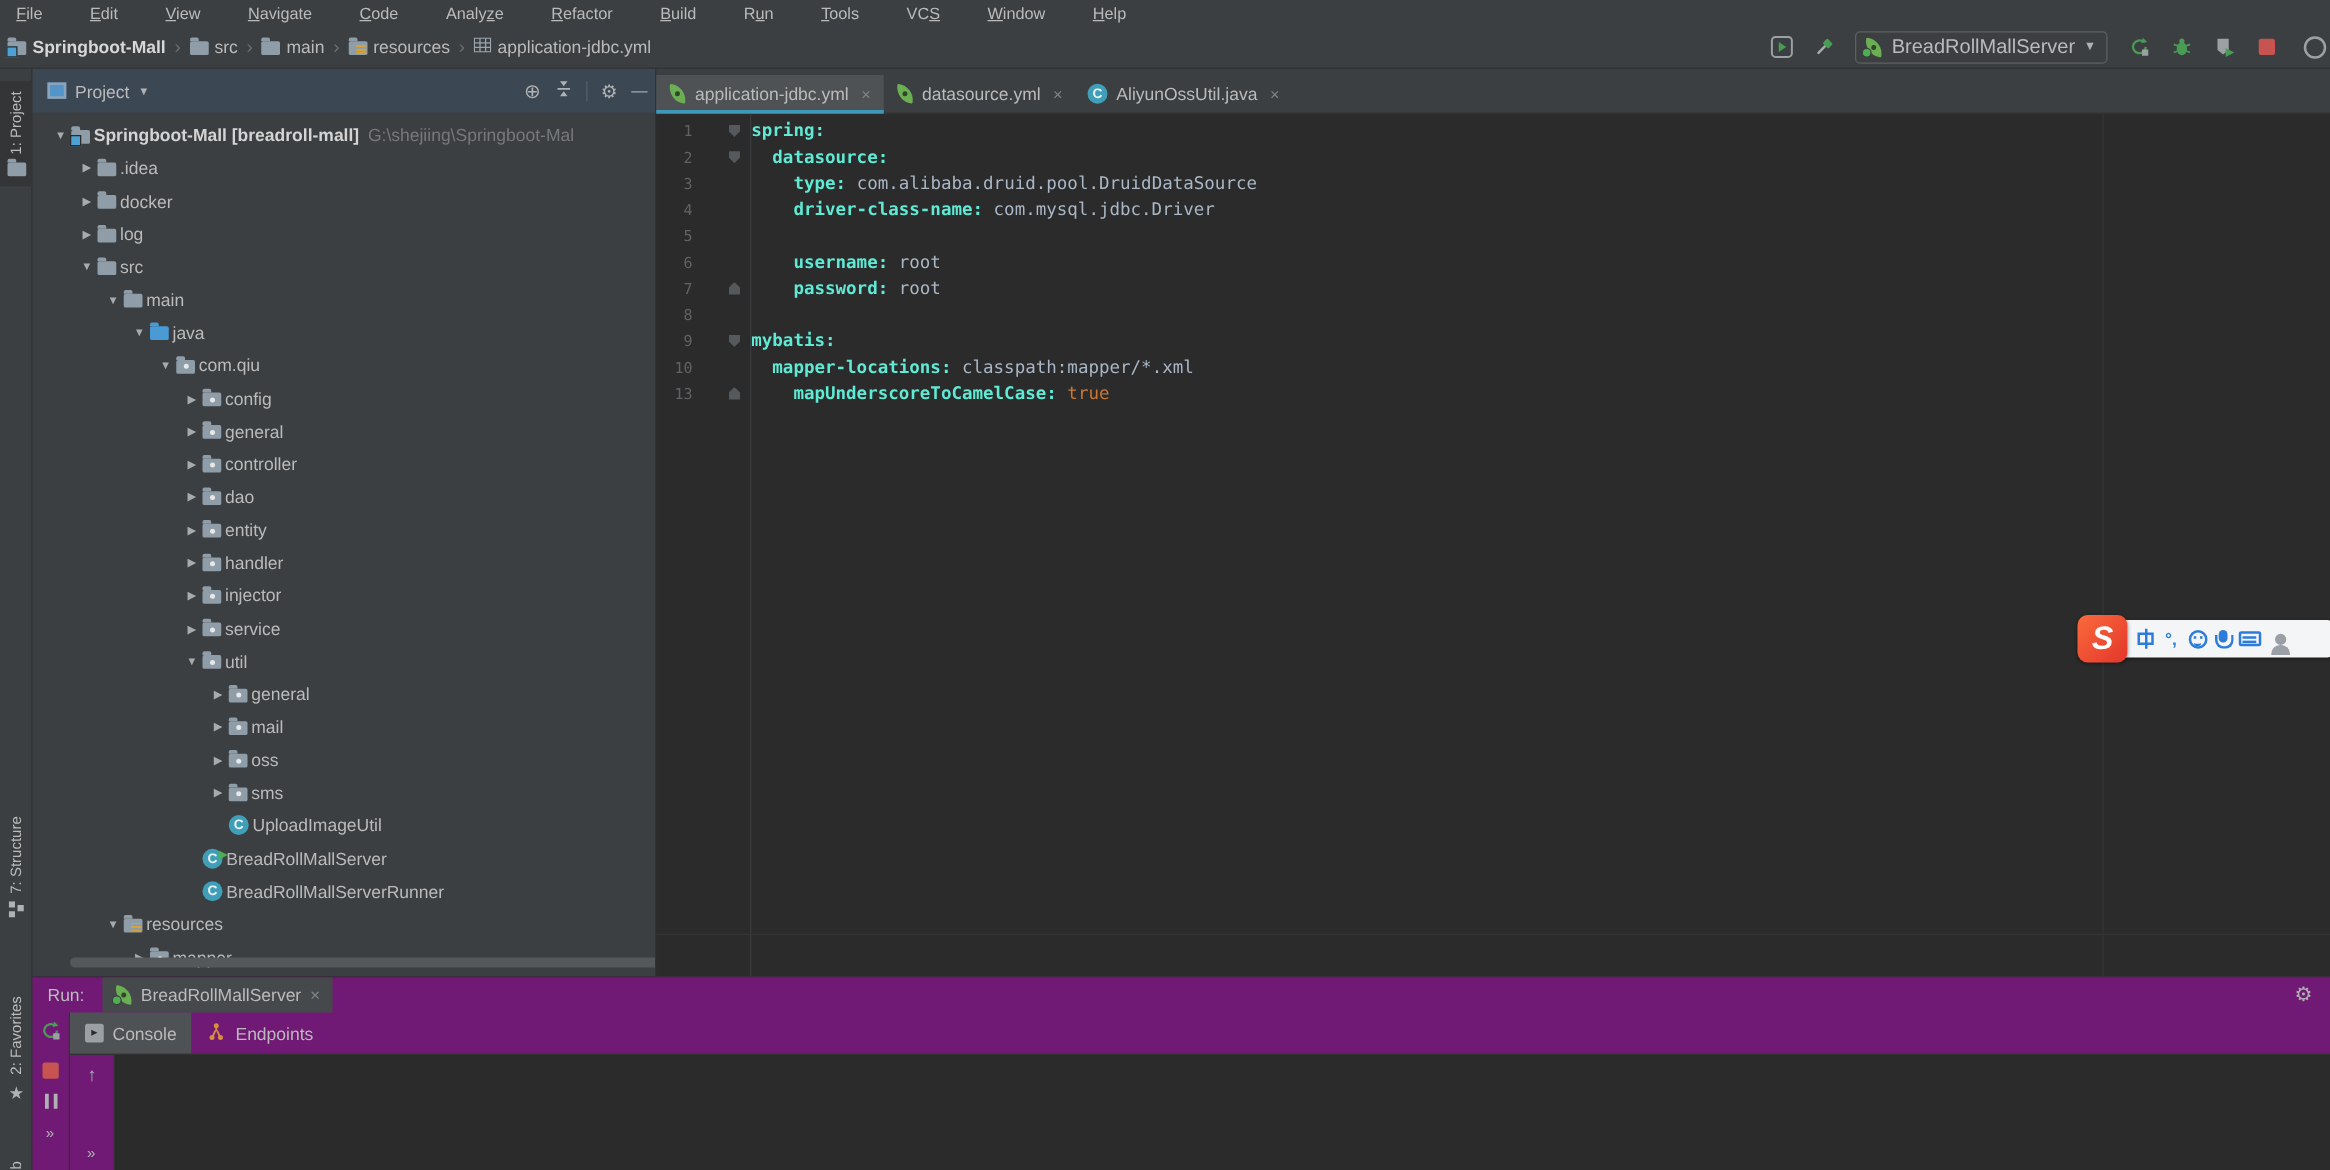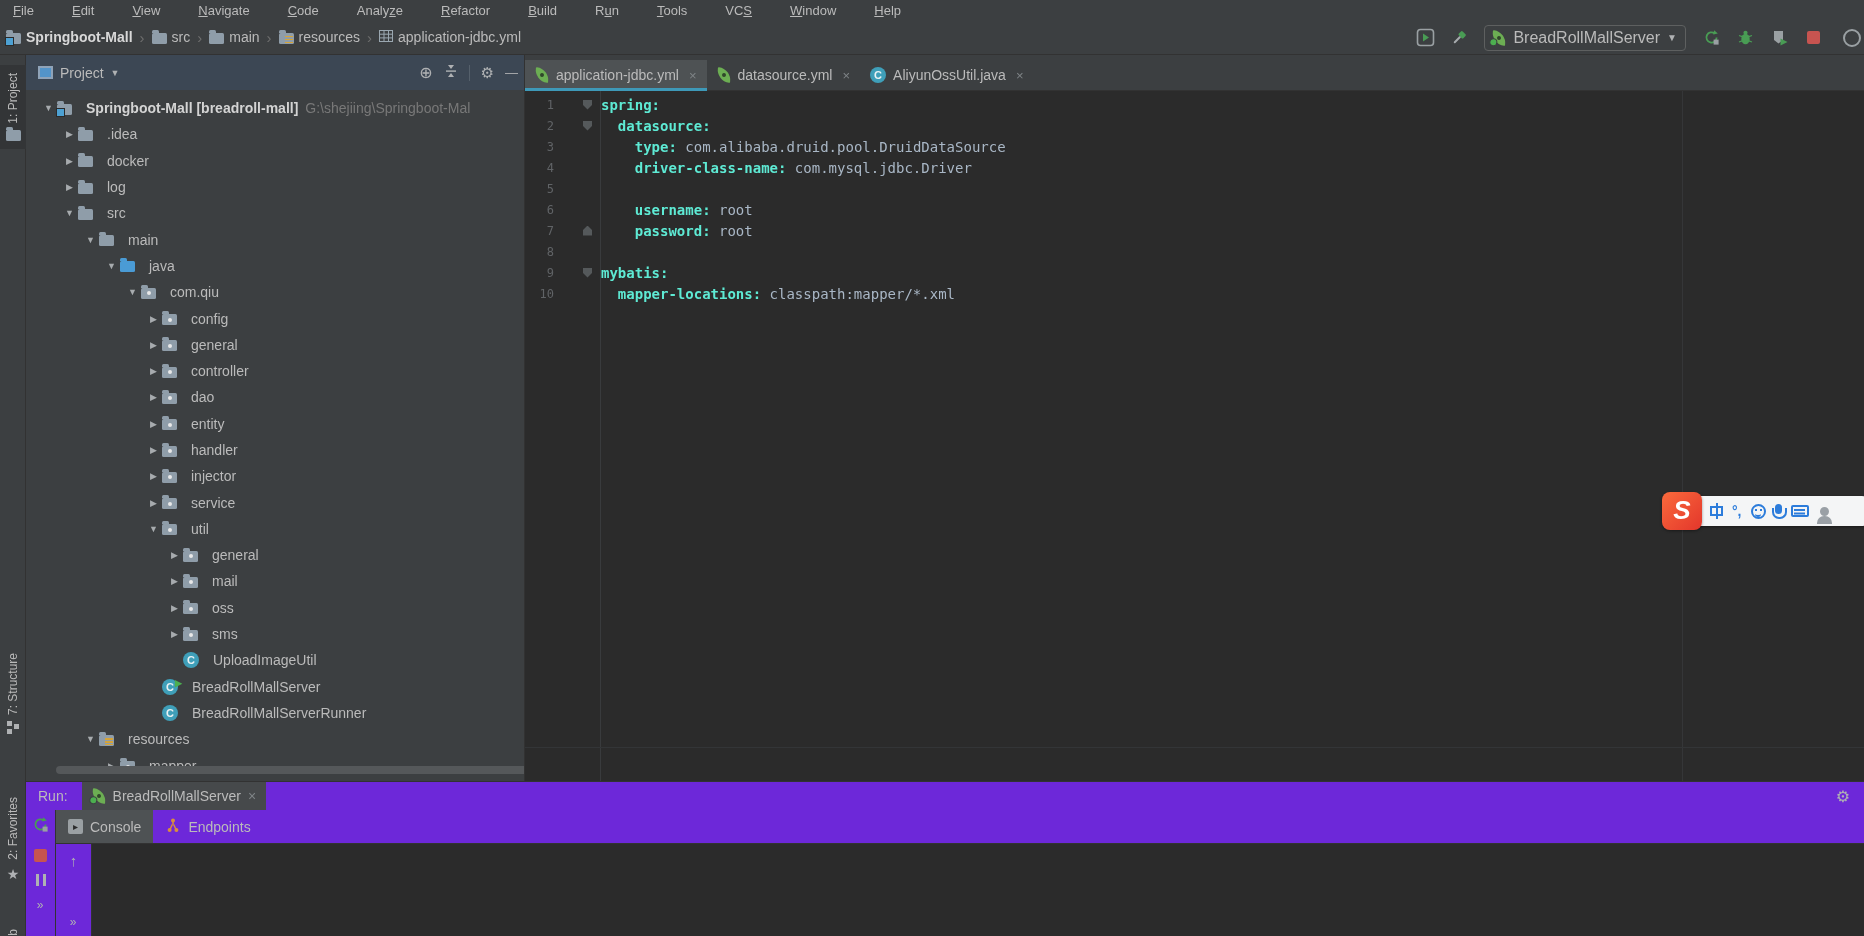--- a/index.html
+++ b/index.html
@@ -38,21 +38,21 @@
 
   
   #projectpanel { left:26px; top:55px; width:498px; height:726px; background:#3C3F41; overflow:hidden; }
   #proj-header { position:absolute; left:0; top:0; width:498px; height:35px; background:#3C4754;
                  display:flex; align-items:center; padding-left:12px; font-size:14px; gap:7px; }
   #proj-header .hdr-icons { position:absolute; right:6px; display:flex; align-items:center; gap:11px; color:#AFB1B3; }
   #proj-header .divider { width:1px; height:16px; background:#55606B; }
   #tree { position:absolute; left:0; top:40px; width:498px; }
   .trow { height:26.3px; display:flex; align-items:center; font-size:14px; white-space:nowrap; cursor:default; }
   .arrow { width:17px; font-size:9px; color:#A7ABAE; text-align:center; flex:none; }
-  .tlabel { margin-left:14px; }
+  .tlabel { margin-left:3px; }
   .tpath { color:#787878; margin-left:7px; }
   .tname-bold { font-weight:bold; color:#D4D4D4; }
   #tree-hscroll { left:30px; top:711px; width:486px; height:8px; background:#55585A; border-radius:4px; position:absolute; }
 
   
   .ic { flex:none; display:inline-block; position:relative; }
   .fold-ic { width:15px; height:11px; background:#8F9DA9; border-radius:1.5px; margin-top:2px; }
   .fold-ic::before { content:""; position:absolute; left:0; top:-3px; width:7px; height:3px;
                      background:inherit; border-radius:1.5px 1.5px 0 0; }
   .fold-java { background:#4A9BD5; }
@@ -89,21 +89,21 @@
   .fmark.close { clip-path:polygon(50% 0,100% 45%,100% 100%,0 100%,0 45%); }
   .codetxt { white-space:pre; font-size:14px; padding-left:4px; color:#A9B7C6; }
   .codetxt .k { color:#5eead4; font-weight:bold; }
   .codetxt .v { color:#A9B7C6; }
   .codetxt .b { color:#CC7832; }
   #gutterline { left:600px; top:91px; width:1px; height:690px; background:#393B3D; }
   #marginline { left:1682px; top:91px; width:1px; height:690px; background:#353638; }
   #edbottomline { left:525px; top:747px; width:1339px; height:1px; background:#333537; }
 
   
-  #runpanel { left:26px; top:781px; width:1838px; height:155px; background:#6d28d9; border-top:1px solid #323232; }
+  #runpanel { left:26px; top:781px; width:1838px; height:155px; background:#701a75; border-top:1px solid #323232; }
   #run-hdr { position:absolute; left:0; top:0; width:1838px; height:28px; display:flex; align-items:center; font-size:14px; }
   #run-hdr .runlbl { margin-left:12px; margin-right:14px; }
   #run-tab { background:#46494B; height:28px; display:flex; align-items:center; gap:7px; padding:0 10px; }
   #run-gear { position:absolute; right:14px; color:#AFB1B3; font-size:16px; }
   #run-tabs { position:absolute; left:30px; top:28px; height:33px; display:flex; align-items:flex-end; }
   .ctab { height:33px; display:flex; align-items:center; gap:7px; padding:0 12px; font-size:14px; }
   .ctab.active { background:#4E5254; }
   #run-tabsline { position:absolute; left:30px; top:61px; width:1808px; height:1px; background:#323232; }
   #run-ltb { position:absolute; left:0; top:28px; width:30px; height:127px; border-right:1px solid #323232;
              display:flex; flex-direction:column; align-items:center; gap:12px; padding-top:6px; }
@@ -494,20 +494,27 @@
           <span class="foldcol">
             <span class="fmark open"></span>
           </span>
           <span class="codetxt"><span class="k">mybatis:</span></span>
         </div>
         <div class="ed-line">
           <span class="ln">10</span>
           <span class="foldcol"></span>
           <span class="codetxt"><span class="v">  </span><span class="k">mapper-locations:</span><span class="v"> classpath:mapper/*.xml</span></span>
         </div>
+        <div class="ed-line">
+          <span class="ln">13</span>
+          <span class="foldcol">
+            <span class="fmark close"></span>
+          </span>
+          <span class="codetxt"><span class="v">    </span><span class="k">mapUnderscoreToCamelCase:</span><span class="v"> </span><span class="b">true</span></span>
+        </div>
       </div>
   </div>
   <div id="gutterline" class="abs"></div>
   <div id="marginline" class="abs"></div>
   <div id="edbottomline" class="abs"></div>
 
   <div id="runpanel" class="abs">
     <div id="run-hdr">
       <span class="runlbl">Run:</span>
       <div id="run-tab">

